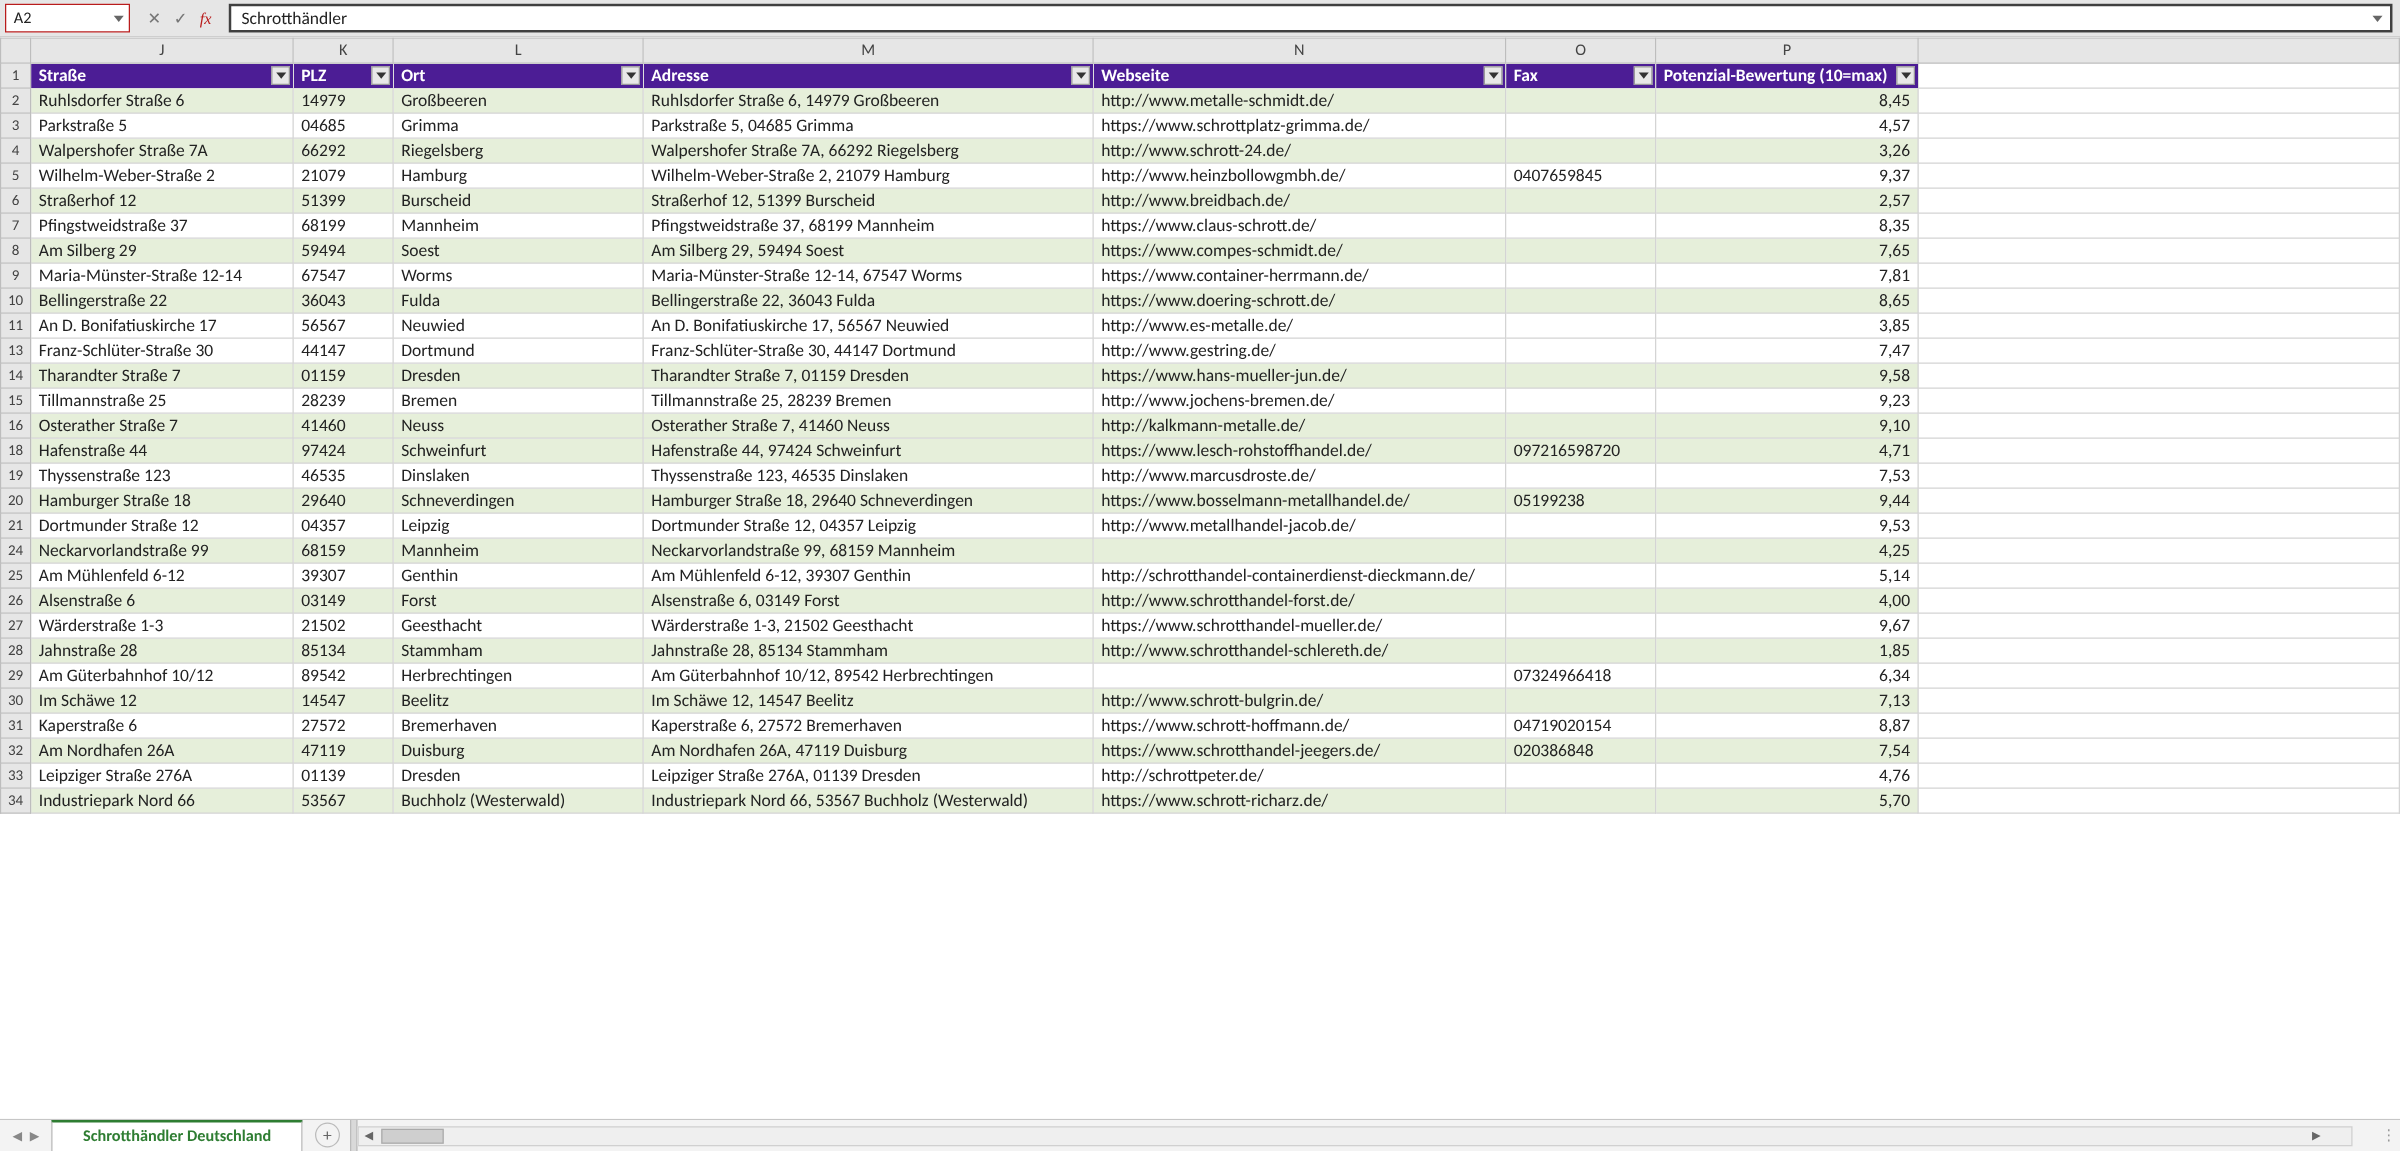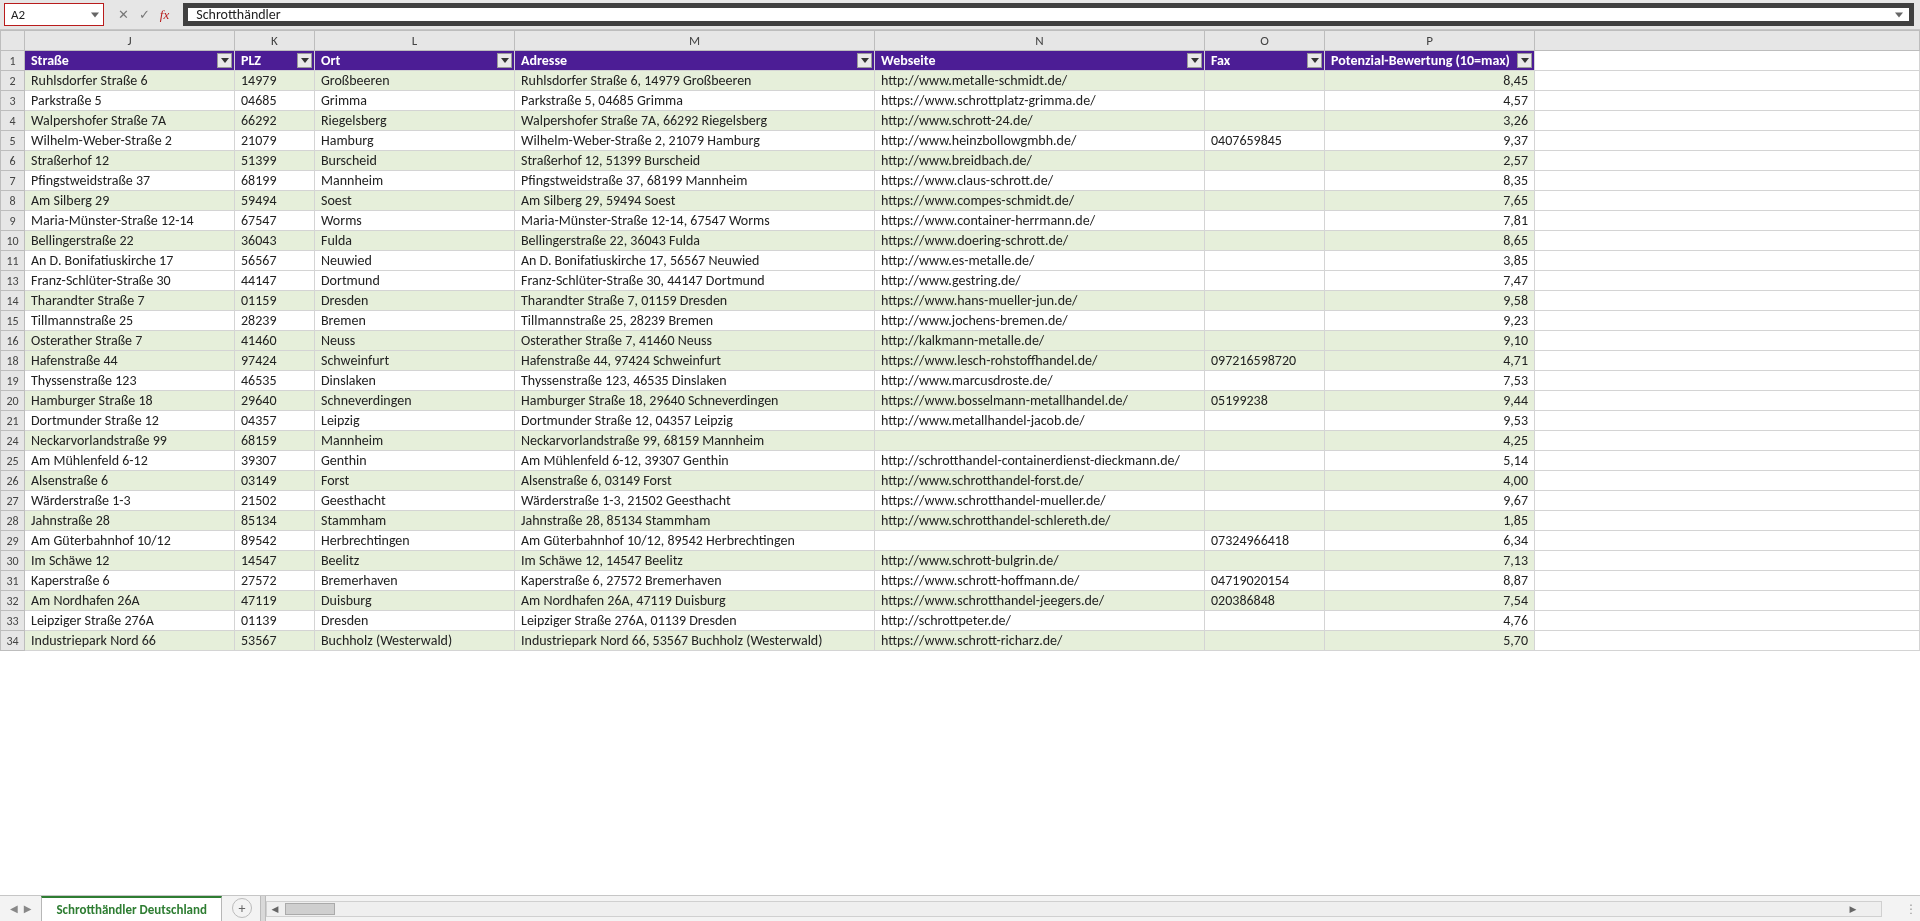--- a/index.html
+++ b/index.html
@@ -5,21 +5,21 @@
   * { box-sizing: border-box; margin: 0; padding: 0; }
   body { font-family: Calibri, "Segoe UI", Arial, sans-serif; font-size: 14px; color: #222; background: #fff; overflow: hidden; }
   .app { display: flex; flex-direction: column; width: 1920px; height: 921px; background: #f3f3f3; }
   
   .formula-bar { height: 30px; background: #e6e6e6; border-bottom: 1px solid #c6c6c6; display: flex; align-items: stretch; }
   .name-box { width: 100px; background: #fff; border: 1px solid #b91c1c; margin: 3px 0 3px 4px; display: flex; align-items: center; padding: 0 6px; font-size: 13px; position: relative; }
   .name-box .dd { position: absolute; right: 4px; top: 50%; transform: translateY(-50%); }
   .fb-btns { display: flex; align-items: center; gap: 10px; padding: 0 14px; color: #777; }
   .fb-btns span { cursor: default; font-size: 13px; }
   .fx { font-style: italic; font-family: Liberation Serif, serif; font-size: 14px; color: #b91c1c; }
-  .formula-input { flex: 1; background: #fff; border: 5px solid #404040; margin: 3px 6px 3px 0; padding: 0 8px; display: flex; align-items: center; font-size: 14px; position: relative; }
+  .formula-input { flex: 1; background: #fff; border: 2px solid #404040; margin: 3px 6px 3px 0; padding: 0 8px; display: flex; align-items: center; font-size: 14px; position: relative; }
   .formula-input .dd { position: absolute; right: 6px; top: 50%; transform: translateY(-50%); }
   .dd { width: 0; height: 0; border-left: 4px solid transparent; border-right: 4px solid transparent; border-top: 5px solid #666; display: inline-block; }
   
   .grid-wrap { flex: 1; overflow: hidden; background: #fff; position: relative; }
   table { border-collapse: collapse; table-layout: fixed; width: 1920px; }
   th, td { border: 1px solid #d4d4d4; height: 20px; overflow: hidden; white-space: nowrap; }
   
   tr.colhdr th { background: #e6e6e6; color: #444; font-weight: normal; text-align: center; font-size: 13px; border-color: #bdbdbd; }
   tr.colhdr th.rowhdr { background: #e6e6e6; width: 24px; }
   th.rowhdr, td.rowhdr { width: 24px; background: #e6e6e6; text-align: center; font-size: 12px; color: #444; font-weight: normal; border-color: #bdbdbd; }
@@ -31,21 +31,21 @@
   
   td.cell { padding: 0 6px; font-size: 14px; }
   tr.band td.cell { background: #e6efda; }
   td.cell.num { text-align: right; }
   td.blankcol { background: #fff; }
   
   .bottom { height: 26px; background: #f3f3f3; border-top: 1px solid #c6c6c6; display: flex; align-items: stretch; }
   .sheet-nav { display: flex; align-items: center; gap: 6px; padding: 0 10px; color: #888; font-size: 10px; }
   .sheet-nav span { cursor: default; }
   .tabs { display: flex; align-items: flex-end; }
-  .tab { padding: 4px 14px; background: #fff; border: 1px solid #b7b7b7; border-bottom: none; font-size: 13px; font-weight: bold; color: #2e7d32; border-top: 2px solid #2e7d32; margin-right: 2px; }
+  .tab { padding: 4px 24px; background: #fff; border: 1px solid #b7b7b7; border-bottom: none; font-size: 13px; font-weight: bold; color: #2e7d32; border-top: 2px solid #2e7d32; margin-right: 2px; }
   .addsheet { width: 20px; height: 20px; border: 1px solid #bbb; border-radius: 50%; display: flex; align-items: center; justify-content: center; margin: 2px 8px; color: #666; font-size: 14px; cursor: default; }
   .hscroll { flex: 1; display: flex; align-items: center; justify-content: flex-start; position: relative; }
   .hscroll-track { position: absolute; left: 0; right: 20px; height: 16px; background: #efefef; border: 1px solid #d0d0d0; display: flex; align-items: center; }
   .hscroll-btn { width: 16px; height: 14px; display: flex; align-items: center; justify-content: center; color: #666; font-size: 9px; }
   .hscroll-thumb { position: absolute; left: 18px; width: 50px; height: 12px; background: #cfcfcf; border: 1px solid #aaa; }
   .hscroll-right { position: absolute; right: 20px; }
   .grip { width: 18px; display:flex; align-items:center; justify-content:center; color:#999; font-size:12px; }
   .splitter { width: 6px; background: #d9d9d9; border-left:1px solid #bbb; border-right:1px solid #bbb; }
 </style>
 </head>

